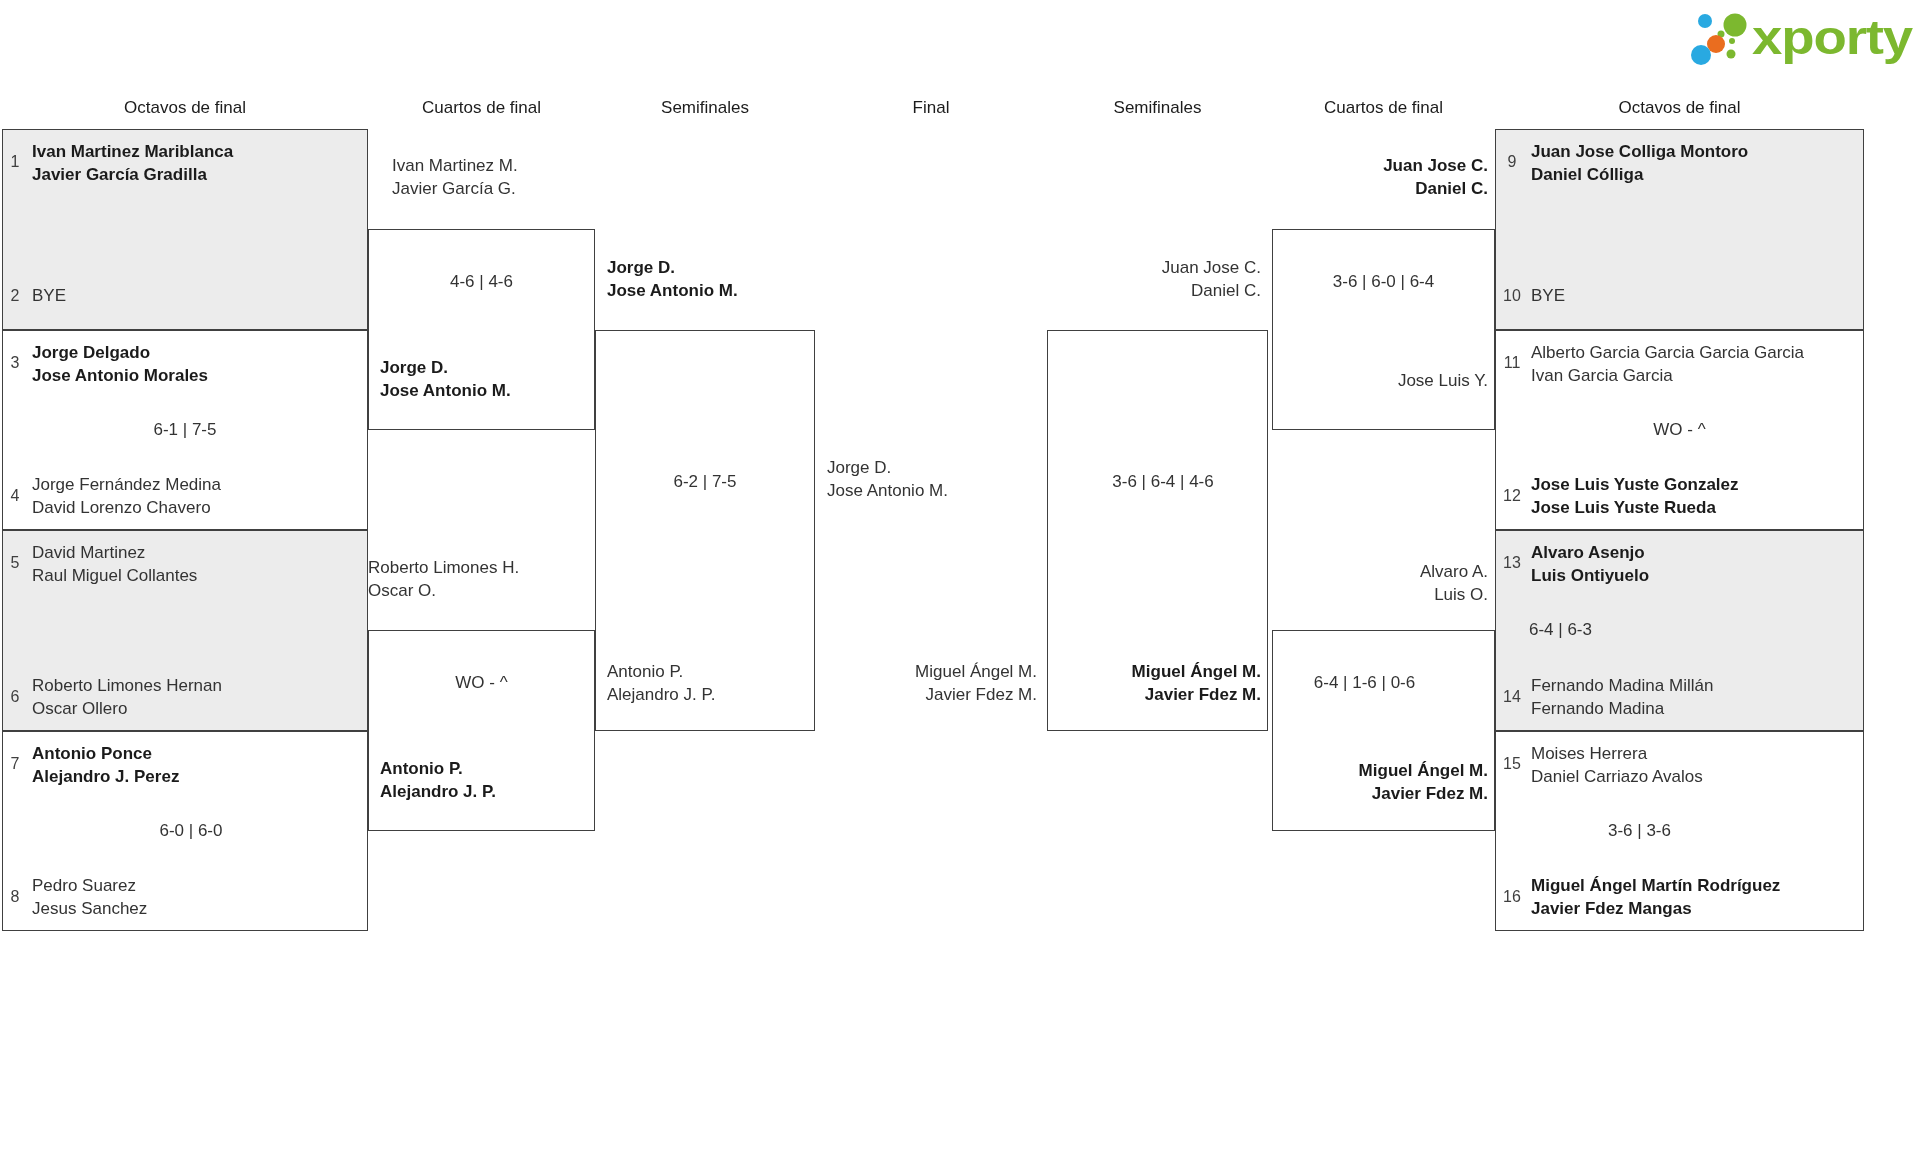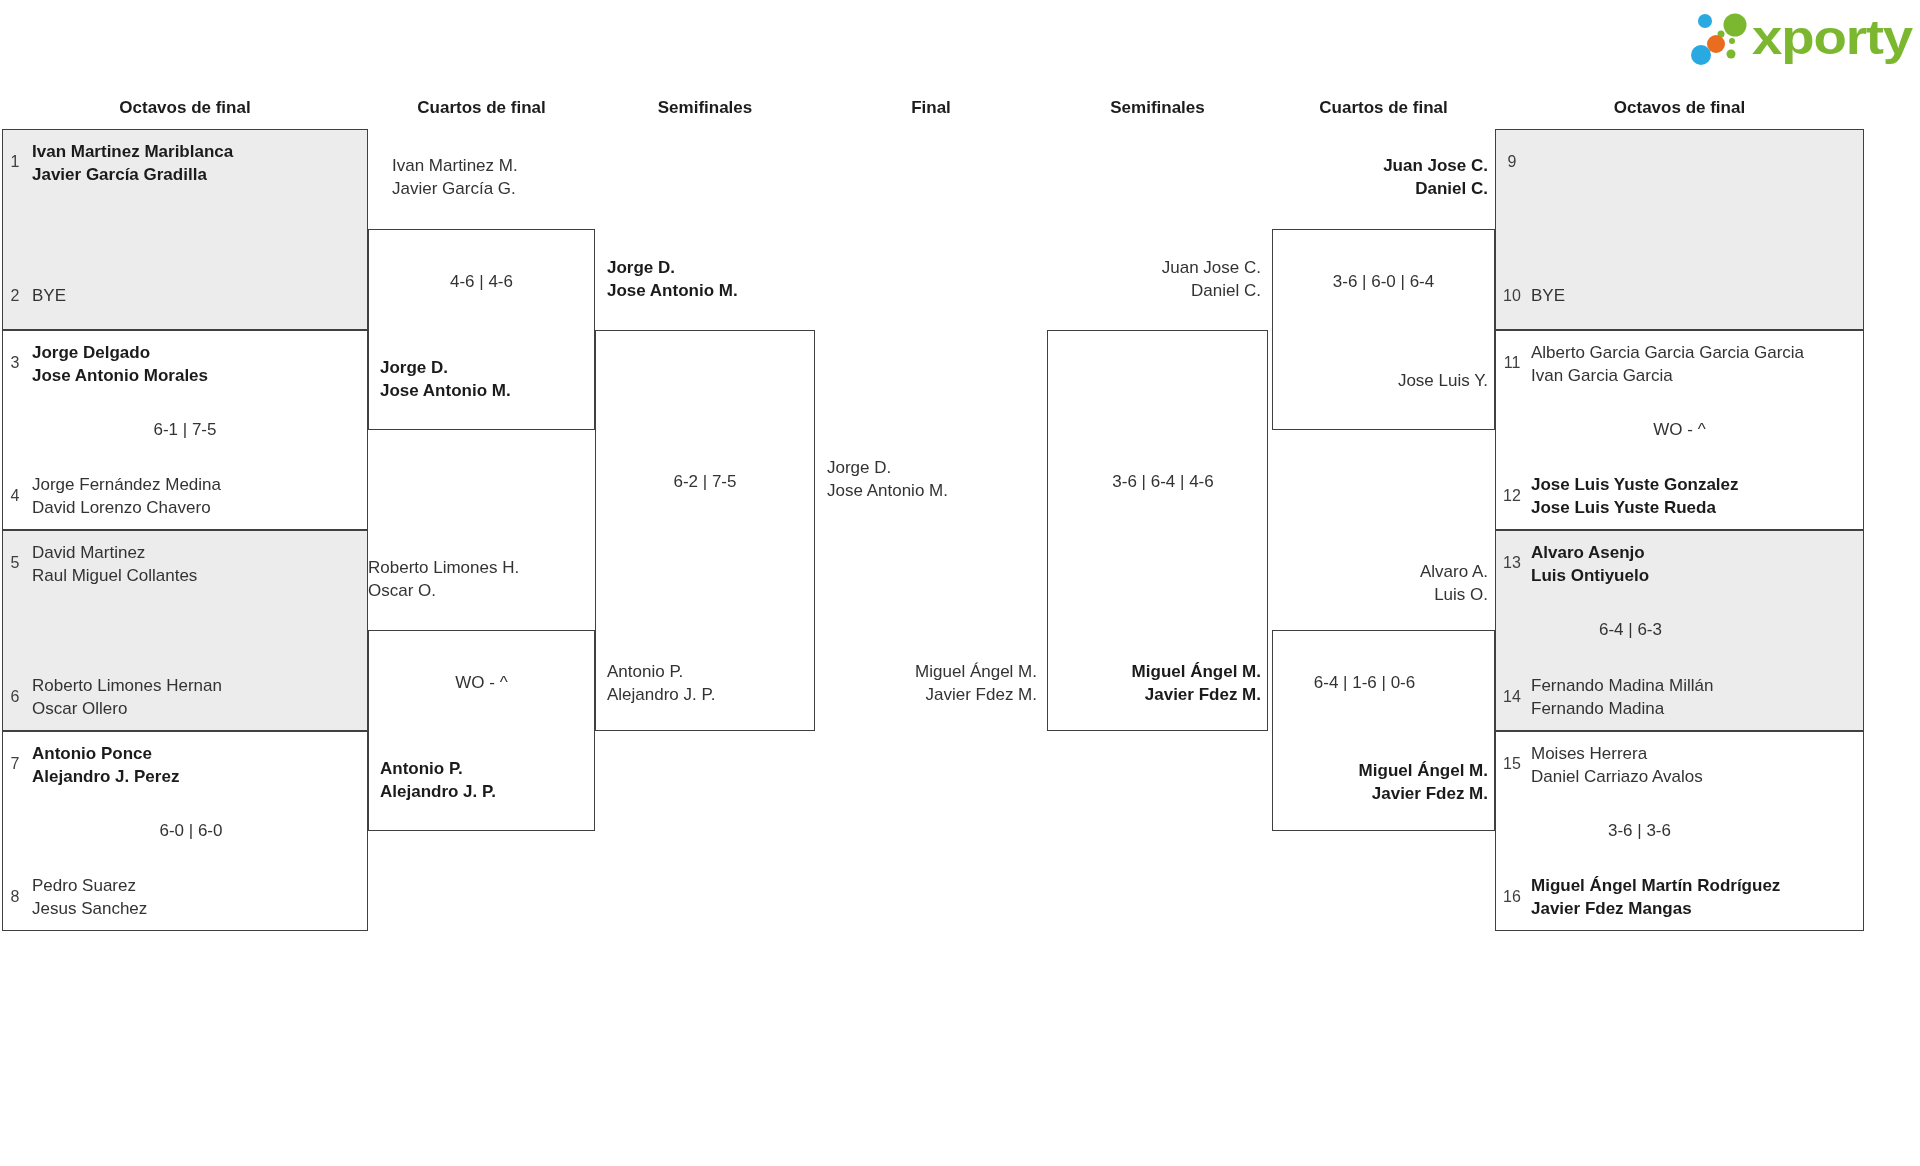--- a/index.html
+++ b/index.html
@@ -1,20 +1,20 @@
 <!DOCTYPE html>
 <html><head>
 <meta charset="utf-8">
 <style>
   html,body{margin:0;padding:0;background:#fff;}
   .stage{position:relative;width:1920px;height:1166px;background:#fff;overflow:hidden;
          font-family:"Liberation Sans",sans-serif;color:#2e2e2e;}
   .title{position:absolute;left:4px;top:3px;font-size:23.5px;line-height:29px;
          font-weight:700;color:#161616;letter-spacing:.2px;white-space:nowrap;}
-  .hdr{position:absolute;top:97px;font-size:17px;line-height:21px;font-weight:700;
+  .hdr{position:absolute;top:97px;font-size:17px;line-height:21px;font-weight:400;
        color:#1c1c1c;text-align:center;white-space:nowrap;}
   .box{position:absolute;border:1.5px solid #404040;background:#fff;box-sizing:border-box;}
   .box.gray{background:#ececec;}
   .team{position:absolute;font-size:17px;line-height:23px;color:#333;white-space:nowrap;}
   .team.bold{font-weight:700;color:#1b1b1b;}
   .team.r{text-align:right;}
   .seed{position:absolute;font-size:16px;line-height:23px;color:#3f3f3f;text-align:center;}
   .score{position:absolute;font-size:17px;line-height:23px;color:#333;text-align:center;white-space:nowrap;}
   .logo{position:absolute;left:1688px;top:2px;}
   .logo text{font-family:"Liberation Sans",sans-serif;font-weight:700;letter-spacing:-1px;}
@@ -173,20 +173,24 @@
 
   <div class="seed" style="left:1499px;width:26px;top:150px">9</div>
   <div class="seed" style="left:1499px;width:26px;top:284px">10</div>
   <div class="seed" style="left:1499px;width:26px;top:351px">11</div>
   <div class="seed" style="left:1499px;width:26px;top:484px">12</div>
   <div class="seed" style="left:1499px;width:26px;top:551px">13</div>
   <div class="seed" style="left:1499px;width:26px;top:685px">14</div>
   <div class="seed" style="left:1499px;width:26px;top:752px">15</div>
   <div class="seed" style="left:1499px;width:26px;top:885px">16</div>
 
+  <div class="team bold" style="left:1531px;top:140px">
+    <div>Juan Jose Colliga Montoro</div>
+      <div>Daniel Cólliga</div>
+  </div>
   <div class="team" style="left:1531px;top:284px">
     <div>BYE</div>
   </div>
   <div class="team bold" style="left:1531px;top:473px">
     <div>Jose Luis Yuste Gonzalez</div>
       <div>Jose Luis Yuste Rueda</div>
   </div>
   <div class="team" style="left:1531px;top:341px">
     <div>Alberto Garcia Garcia Garcia Garcia</div>
       <div>Ivan Garcia Garcia</div>
@@ -202,16 +206,16 @@
   <div class="team" style="left:1531px;top:742px">
     <div>Moises Herrera</div>
       <div>Daniel Carriazo Avalos</div>
   </div>
   <div class="team bold" style="left:1531px;top:874px">
     <div>Miguel Ángel Martín Rodríguez</div>
       <div>Javier Fdez Mangas</div>
   </div>
 
   <div class="score" style="left:1495px;width:369px;top:418px">WO - ^</div>
-  <div class="score" style="left:1478px;width:305px;top:618px">6-4 | 6-3</div>
+  <div class="score" style="left:1408px;width:305px;top:618px">6-4 | 6-3</div>
   <div class="score" style="left:1435px;width:409px;top:819px">3-6 | 3-6</div>
 
 </div>
 
 </body></html>

